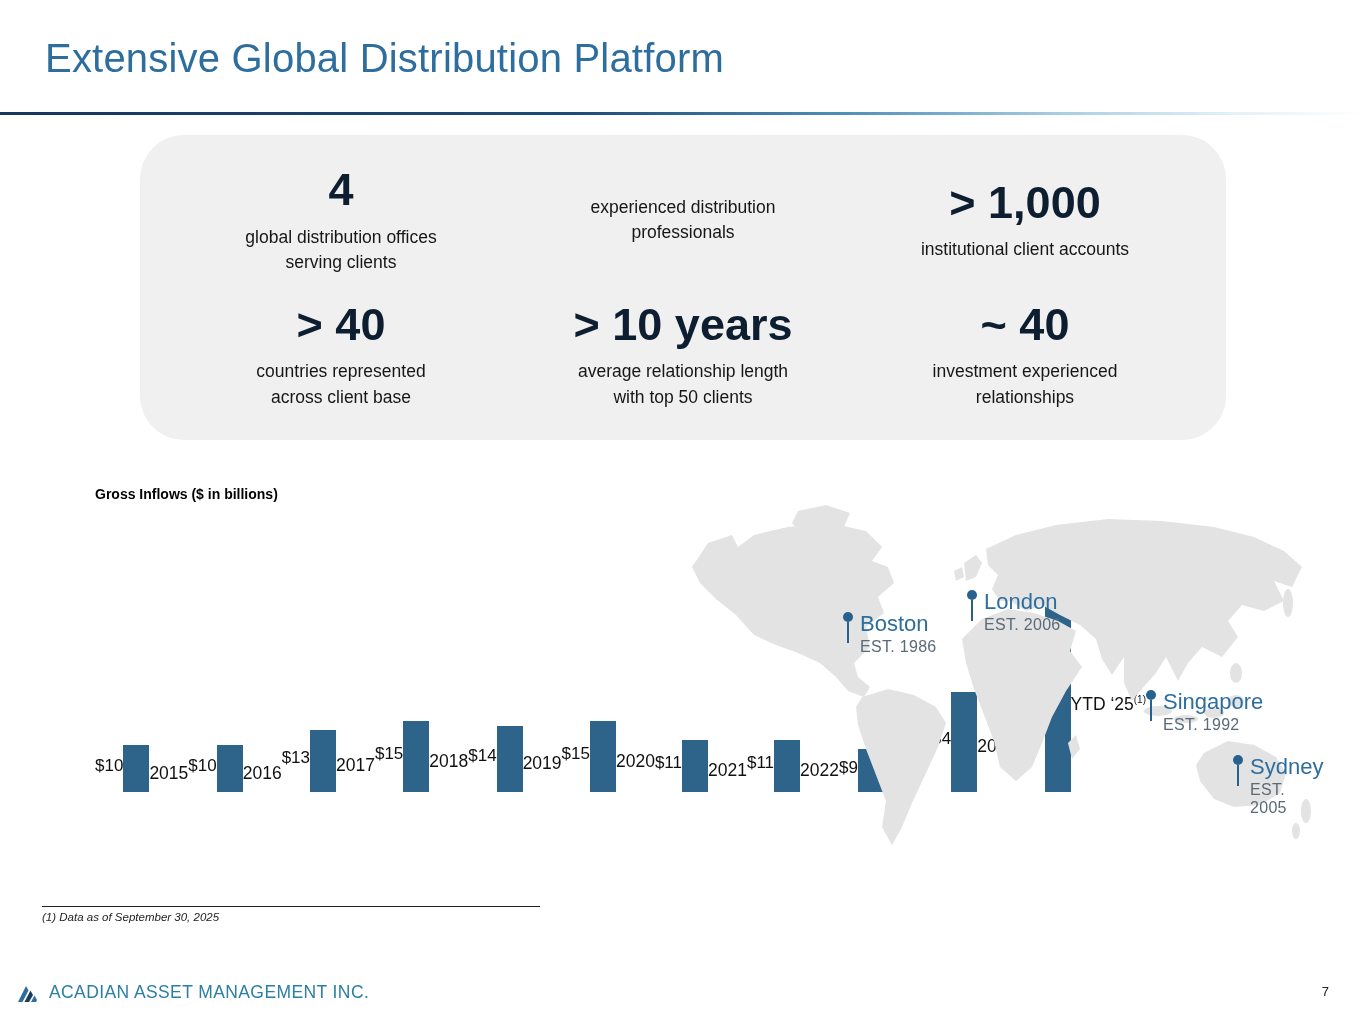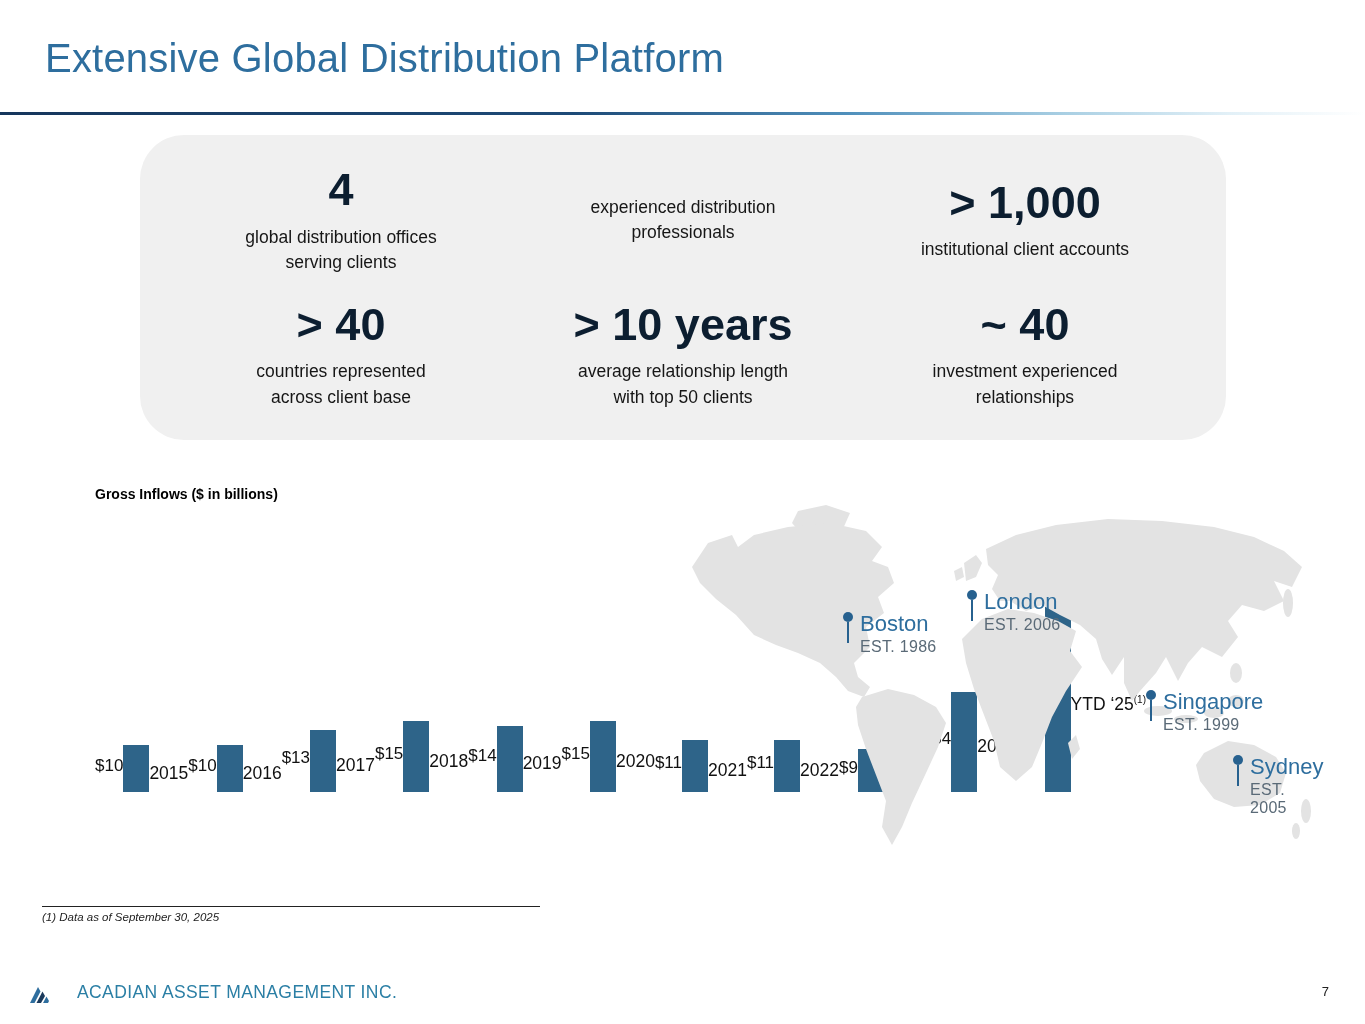--- a/index.html
+++ b/index.html
@@ -37,21 +37,21 @@
   .pin-dot { width:10px; height:10px; border-radius:50%; background:#27618f; }
   .pin-tail { width:2px; height:21px; background:#27618f; }
   .pin-city { font-size:22px; font-weight:500; color:#2e6e9e; line-height:1.05; }
   .pin-est { font-size:16px; color:#5a6a77; letter-spacing:0.3px; margin-top:3px; }
 
   
   .footnote-rule { position:absolute; left:42px; top:906px; width:498px; height:1px; background:#222; }
   .footnote { position:absolute; left:42px; top:911px; font-size:11.5px; font-style:italic; color:#222; }
 
   
-  .footer { position:absolute; left:30px; top:982px; display:flex; align-items:flex-end; gap:23px; }
+  .footer { position:absolute; left:18px; top:982px; display:flex; align-items:flex-start; gap:7px; }
   .footer-brand { font-size:17.5px; color:#2b7fa5; letter-spacing:0.4px; }
   .page-number { position:absolute; right:36px; top:984px; font-size:13px; color:#222; }
 </style>
 </head>
 <body>
 
 <div class="slide">
 
   <h1 class="page-title">Extensive Global Distribution Platform</h1>
   <div class="title-rule"></div>
@@ -189,21 +189,21 @@
         <div class="pin-est">EST. 2006</div>
       </div>
     </div>
     <div class="pin" style="left:471px;top:190px">
       <div class="pin-marker">
           <span class="pin-dot"></span>
           <span class="pin-tail"></span>
         </div>
       <div class="pin-text">
         <div class="pin-city">Singapore</div>
-        <div class="pin-est">EST. 1999</div>
+        <div class="pin-est">EST. 1992</div>
       </div>
     </div>
     <div class="pin" style="left:558px;top:255px">
       <div class="pin-marker">
           <span class="pin-dot"></span>
           <span class="pin-tail"></span>
         </div>
       <div class="pin-text">
         <div class="pin-city">Sydney</div>
         <div class="pin-est">EST. 2005</div>

